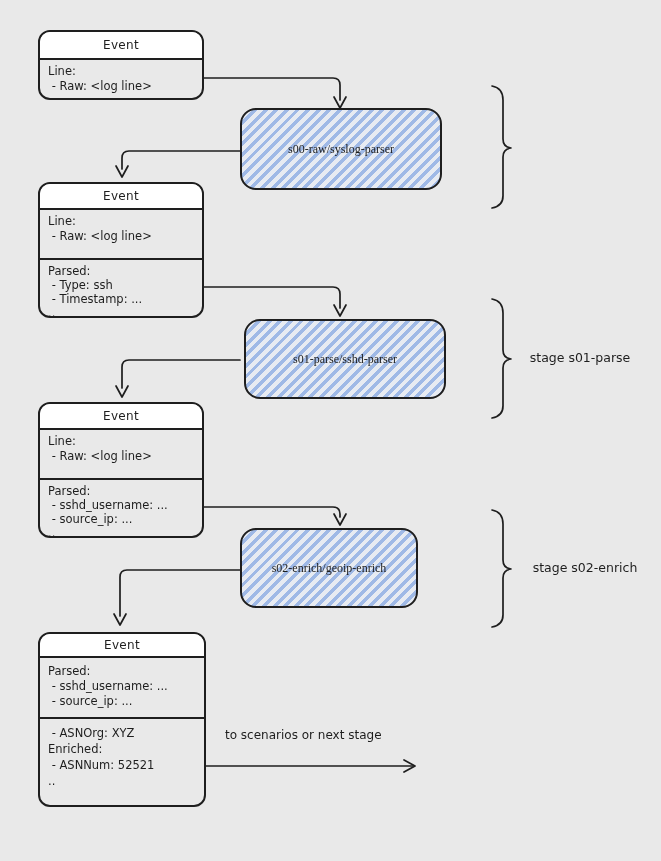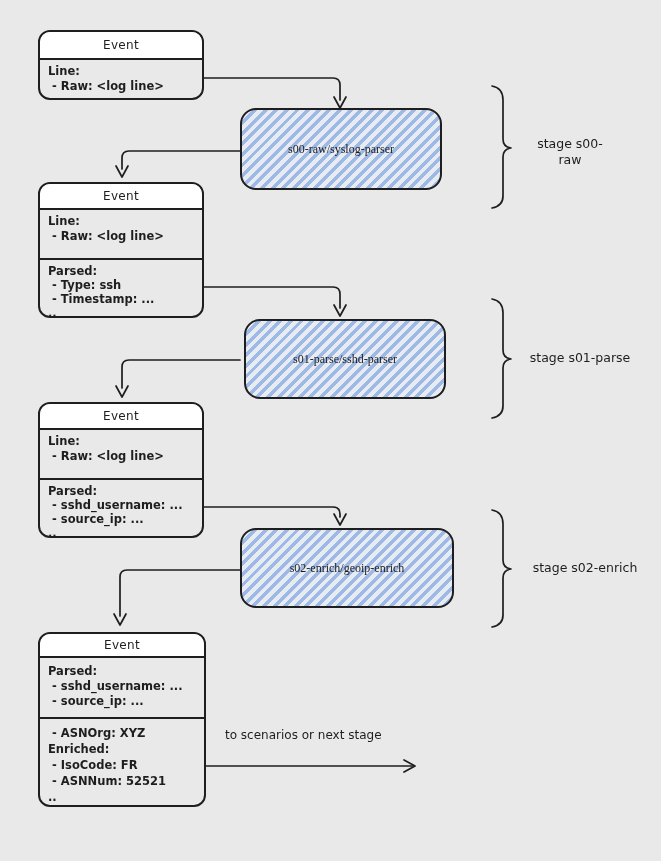--- a/index.html
+++ b/index.html
@@ -29,21 +29,20 @@
     display:flex;align-items:center;justify-content:center;
     font-size:12px;
     letter-spacing:0.3px;
   }
   .ev-sect{
     padding:4px 0 8px 8px;
     font-size:11.5px;
     line-height:15px;
     box-sizing:border-box;
     overflow:hidden;
-    font-weight:bold;
   }
   .ev-sect.sep{border-top:2px solid #1e1e1e;}
   .ln{white-space:pre;}
 
   
   .stage{
     position:absolute;
     border:2px solid #1e1e1e;
     border-radius:16px;
     box-sizing:border-box;
@@ -117,22 +116,20 @@
     <div class="ev-title" style="height:26px">Event</div>
     <div class="ev-sect" style="height:40px">
       <div class="ln">Line:</div>
       <div class="ln"> - Raw: &lt;log line&gt;</div>
     </div>
   </div>
 
   <div class="stage" style="left:240px;top:108px;width:202px;height:82px">
     <span>s00-raw/syslog-parser</span>
   </div>
-  <div class="brace-label" style="left:518px;top:136px;width:104px">stage s00-
-raw</div>
 
   <div class="event" style="left:38px;top:182px;width:166px;height:136px">
     <div class="ev-title" style="height:24px">Event</div>
     <div class="ev-sect" style="height:48px">
       <div class="ln">Line:</div>
       <div class="ln"> - Raw: &lt;log line&gt;</div>
     </div>
     <div class="ev-sect sep" style="height:58px;line-height:14px">
       <div class="ln">Parsed:</div>
       <div class="ln"> - Type: ssh</div>
@@ -153,36 +150,35 @@
       <div class="ln"> - Raw: &lt;log line&gt;</div>
     </div>
     <div class="ev-sect sep" style="height:58px;line-height:14px">
       <div class="ln">Parsed:</div>
       <div class="ln"> - sshd_username: ...</div>
       <div class="ln"> - source_ip: ...</div>
       <div class="ln">..</div>
     </div>
   </div>
 
-  <div class="stage" style="left:240px;top:528px;width:214px;height:80px">
+  <div class="stage" style="left:240px;top:528px;width:178px;height:80px">
     <span>s02-enrich/geoip-enrich</span>
   </div>
   <div class="brace-label" style="left:515px;top:560px;width:140px">stage s02-enrich</div>
 
   <div class="event" style="left:38px;top:632px;width:168px;height:175px">
     <div class="ev-title" style="height:22px">Event</div>
     <div class="ev-sect" style="height:59px;padding-top:6px">
       <div class="ln">Parsed:</div>
       <div class="ln"> - sshd_username: ...</div>
       <div class="ln"> - source_ip: ...</div>
     </div>
     <div class="ev-sect sep" style="height:88px;padding-top:6px;line-height:16px">
       <div class="ln"> - ASNOrg: XYZ</div>
       <div class="ln">Enriched:</div>
-      <div class="ln"> - IsoCode: FR</div>
       <div class="ln"> - ASNNum: 52521</div>
       <div class="ln">..</div>
     </div>
   </div>
 
   <div class="arrow-label" style="left:222px;top:728px">to scenarios or next stage</div>
 
 </div>
 
 </body></html>

